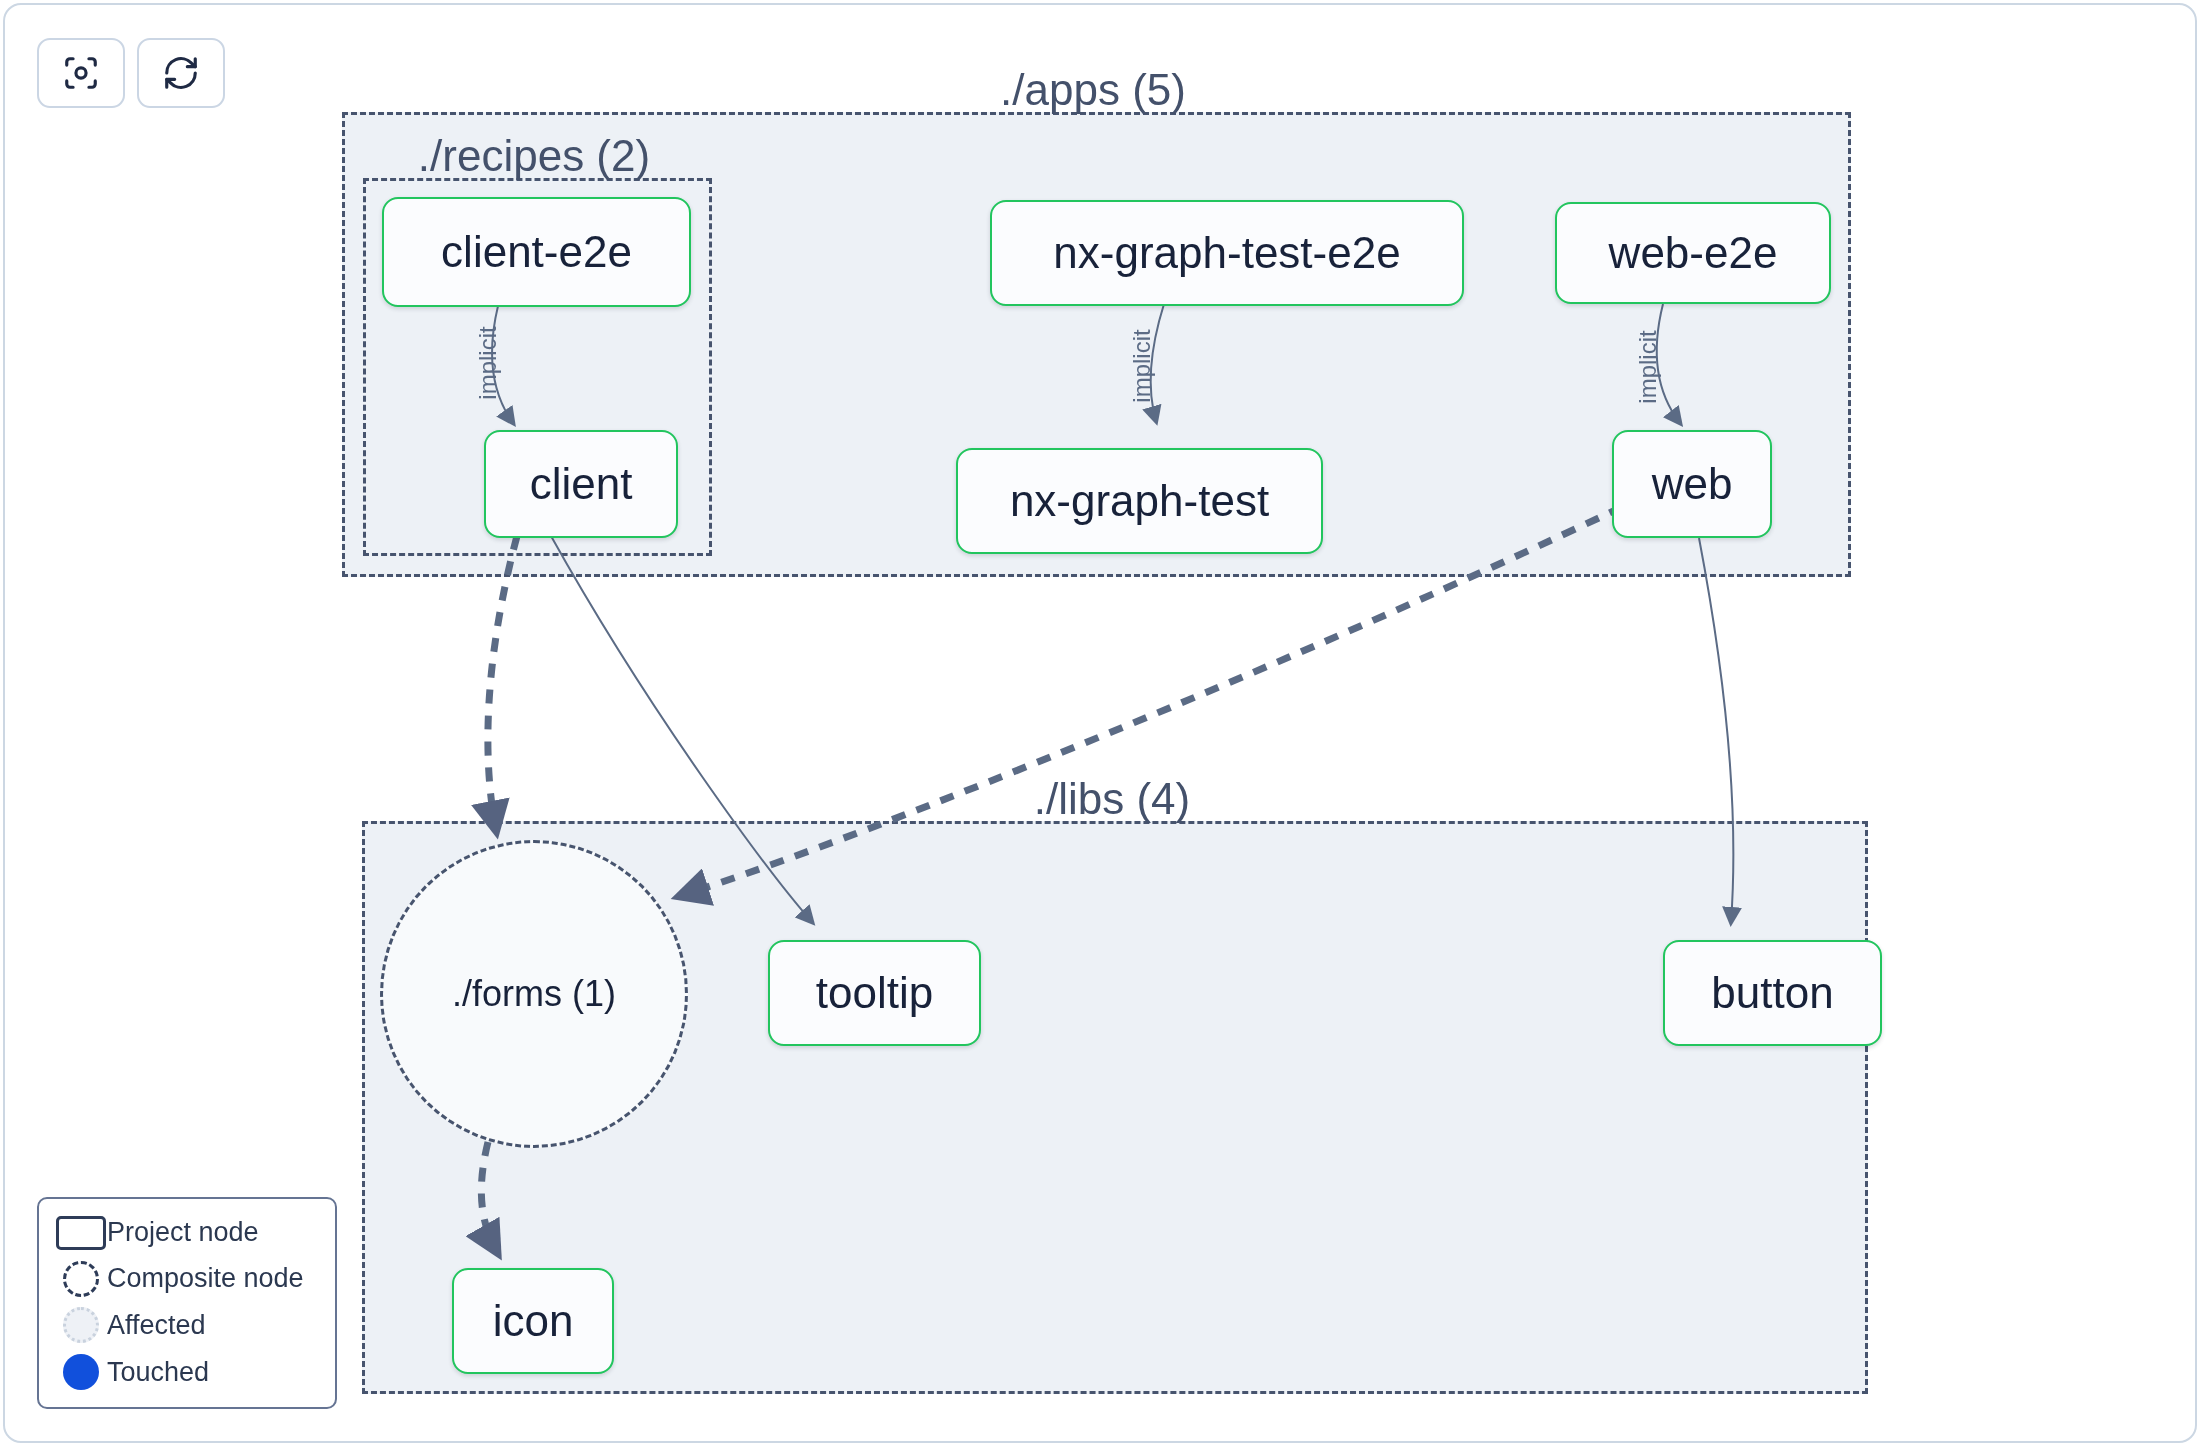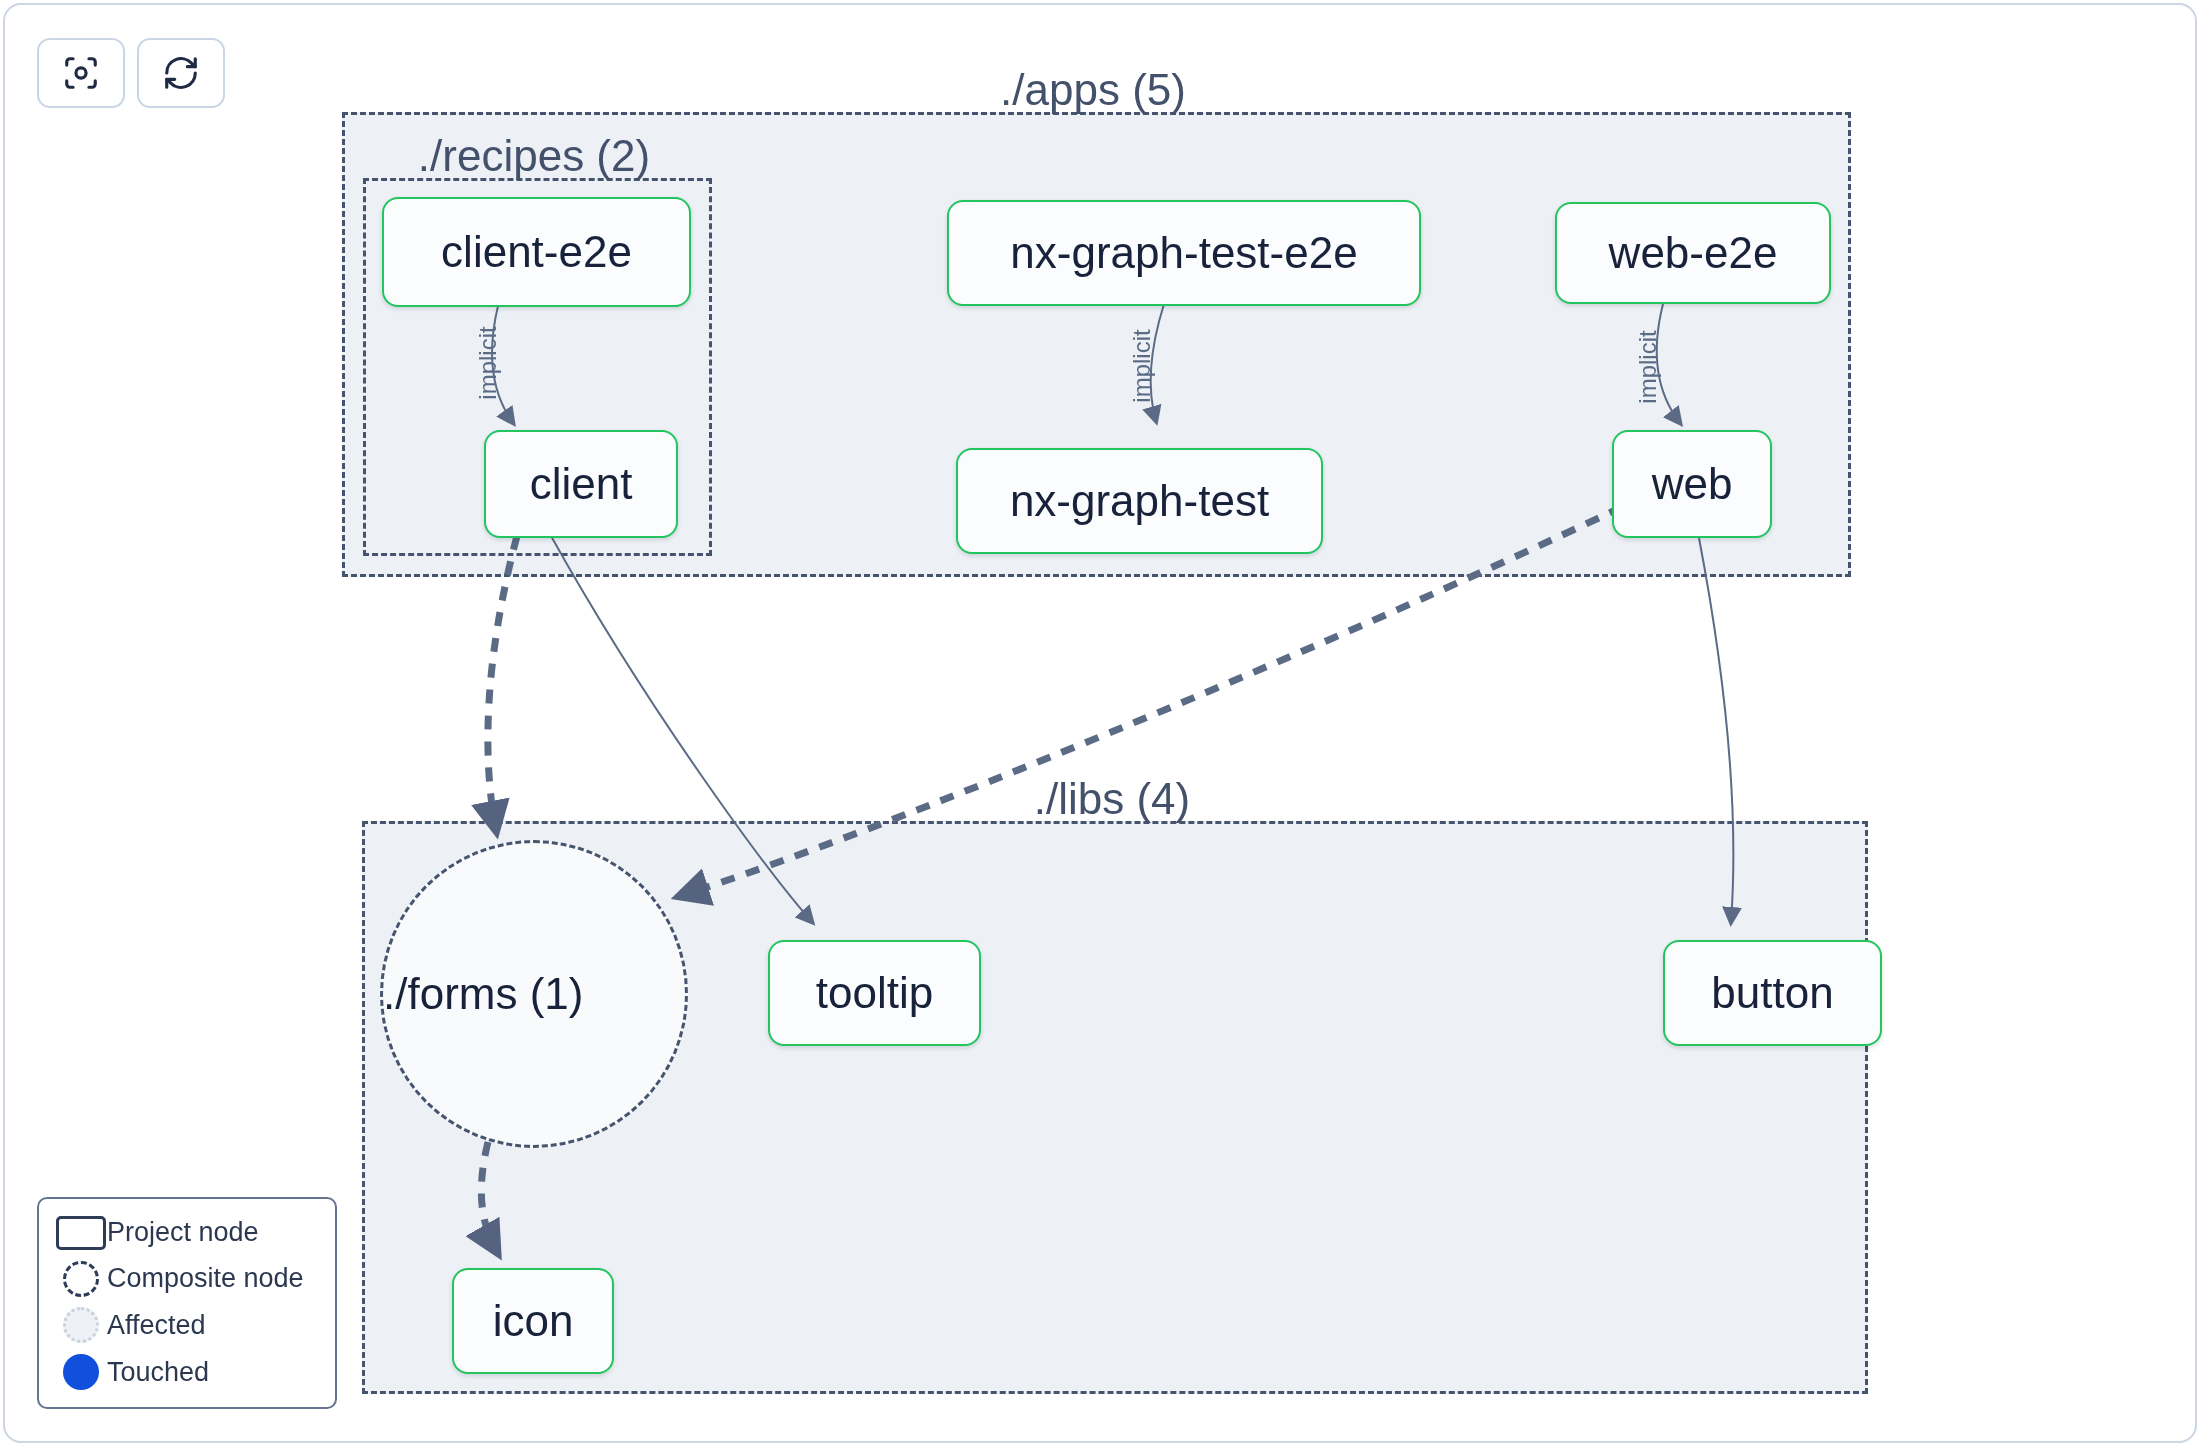--- a/index.html
+++ b/index.html
@@ -11,21 +11,21 @@
   
   .tbtn{position:absolute;width:84px;height:66px;border:2px solid #cbd6e4;border-radius:13px;
         background:#fff;display:flex;align-items:center;justify-content:center;cursor:pointer;}
   .tbtn svg{stroke:#1f2a44;fill:none;stroke-width:2;stroke-linecap:round;stroke-linejoin:round;}
 
   
   .grp{position:absolute;border:3px dashed #47546e;background:#edf1f6;}
   .grp-label{position:absolute;transform:translate(-50%,-100%);color:#44516b;font-size:44px;
              white-space:nowrap;line-height:1.25;}
   .composite-circle{position:absolute;border:3px dashed #47546e;border-radius:50%;background:#f8fafc;
-             display:flex;align-items:center;color:#18223a;font-size:44px;cursor:pointer;}
+             display:flex;align-items:center;justify-content:center;color:#18223a;font-size:36px;cursor:pointer;}
 
   
   .node{position:absolute;border:2px solid #22c55e;border-radius:16px;background:#fbfcfe;
         color:#18223a;font-size:44px;display:flex;align-items:center;justify-content:center;
         box-shadow:0 2px 4px rgba(30,41,59,.16);cursor:pointer;white-space:nowrap;}
 
   
   svg.edges{position:absolute;inset:0;pointer-events:none;}
   svg.edges path.edge{pointer-events:visibleStroke;cursor:pointer;}
   .edge-thin{stroke:#5b6b85;stroke-width:2;fill:none;}
@@ -83,21 +83,21 @@
   <div class="edge-label" style="left:1142px;top:366px;">implicit</div>
   <div class="edge-label" style="left:1648px;top:367px;">implicit</div>
 
   <div class="composite-circle" style="left:380px;top:840px;width:302px;height:302px;">
     <span>./forms (1)</span>
   </div>
 
   <div class="node" style="left:382px;top:197px;width:305px;height:106px;">
     <span>client-e2e</span>
   </div>
-  <div class="node" style="left:947px;top:200px;width:470px;height:102px;">
+  <div class="node" style="left:990px;top:200px;width:470px;height:102px;">
     <span>nx-graph-test-e2e</span>
   </div>
   <div class="node" style="left:1555px;top:202px;width:272px;height:98px;">
     <span>web-e2e</span>
   </div>
   <div class="node" style="left:440px;top:430px;width:190px;height:104px;margin-left:44px;">
     <span>client</span>
   </div>
   <div class="node" style="left:956px;top:428px;width:363px;height:102px;margin-top:20px;">
     <span>nx-graph-test</span>

